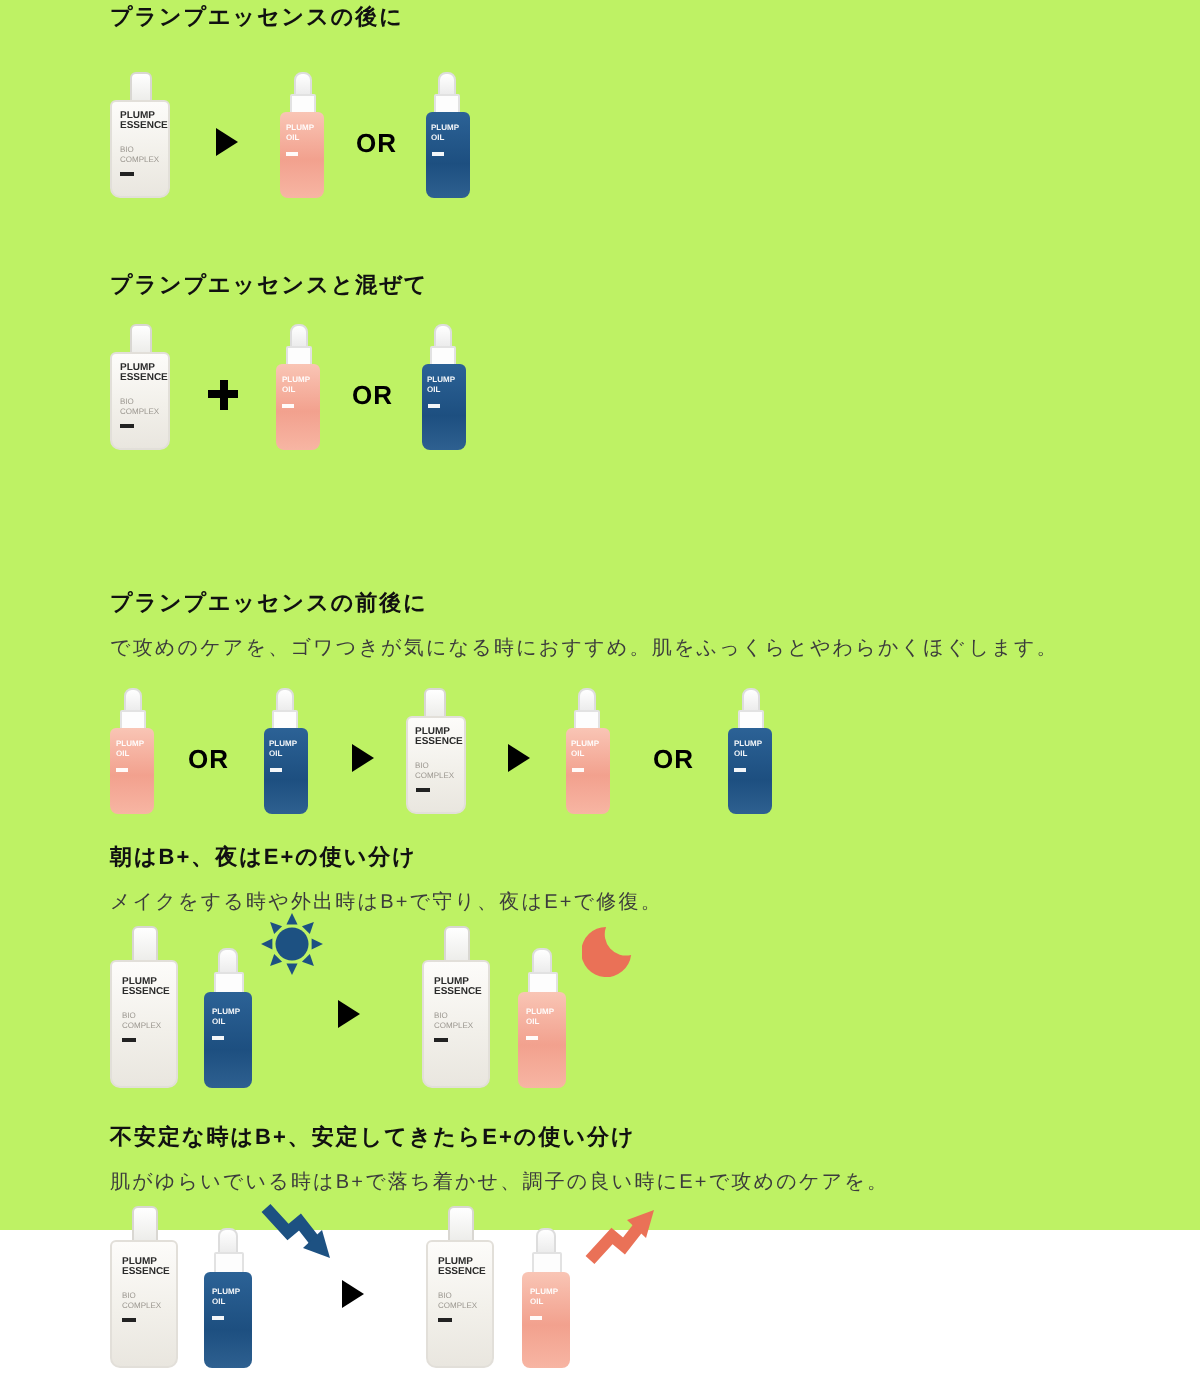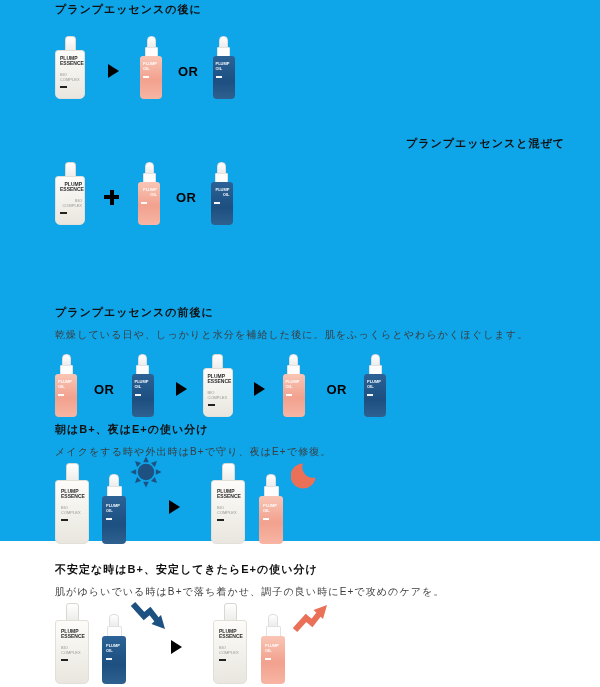--- a/index.html
+++ b/index.html
@@ -1,18 +1,18 @@
 <!DOCTYPE html>
 <html><head>
 <meta charset="utf-8">
 <style>
   * { margin:0; padding:0; box-sizing:border-box; }
   html,body { width:600px; height:687px; background:#ffffff; overflow:hidden;
     font-family:"Liberation Sans","DejaVu Sans",sans-serif; }
-  .page { position:relative; width:600px; height:541px; background:#0ea5e9; }
+  .page { position:relative; width:600px; height:615px; background:#bef264; }
 
   .section { position:absolute; left:55px; width:510px; }
   .sec-heading { font-size:11px; font-weight:bold; color:#111; letter-spacing:1px; line-height:15px; }
   .sec-body { font-size:10px; color:#3c3c3c; letter-spacing:1.1px; line-height:17px; margin-top:6px; }
 
   .row { display:flex; align-items:flex-end; }
   .row-sm { height:66px; margin-top:16px; }
   .row-sm2 { height:66px; margin-top:8px; }
   .row-lg { height:84px; }
   .sym { align-self:center; margin-top:10px; display:flex; align-items:center; justify-content:center; }
@@ -103,21 +103,21 @@
         <div class="bulb"></div>
         <div class="collar"></div>
         <div class="obody blue">
           <div class="lbl-oil">PLUMP OIL</div>
           <div class="brand-mark-w"></div>
         </div>
       </div>
     </div>
   </div>
 
-  <div class="section" style="top:136px;text-align:right;">
+  <div class="section" style="top:136px;">
     <div class="sec-heading">プランプエッセンスと混ぜて</div>
     <div class="row row-sm2">
       <div class="bottle essence">
         <div class="cap"></div>
         <div class="ebody">
           <div class="lbl-title">PLUMP ESSENCE</div>
           <div class="lbl-sub">BIO COMPLEX</div>
           <div class="brand-mark"></div>
         </div>
       </div>
@@ -135,23 +135,23 @@
         <div class="bulb"></div>
         <div class="collar"></div>
         <div class="obody blue">
           <div class="lbl-oil">PLUMP OIL</div>
           <div class="brand-mark-w"></div>
         </div>
       </div>
     </div>
   </div>
 
-  <div class="section" style="top:305px;">
+  <div class="section" style="top:295px;">
     <div class="sec-heading">プランプエッセンスの前後に</div>
-    <div class="sec-body">乾燥している日や、しっかりと水分を補給した後に。肌をふっくらとやわらかくほぐします。</div>
+    <div class="sec-body">で攻めのケアを、ゴワつきが気になる時におすすめ。肌をふっくらとやわらかくほぐします。</div>
     <div class="row row-sm2">
       <div class="bottle oil">
         <div class="bulb"></div>
         <div class="collar"></div>
         <div class="obody pink">
           <div class="lbl-oil">PLUMP OIL</div>
           <div class="brand-mark-w"></div>
         </div>
       </div>
       <span class="sym or" style="margin-left:17px;">OR</span>

